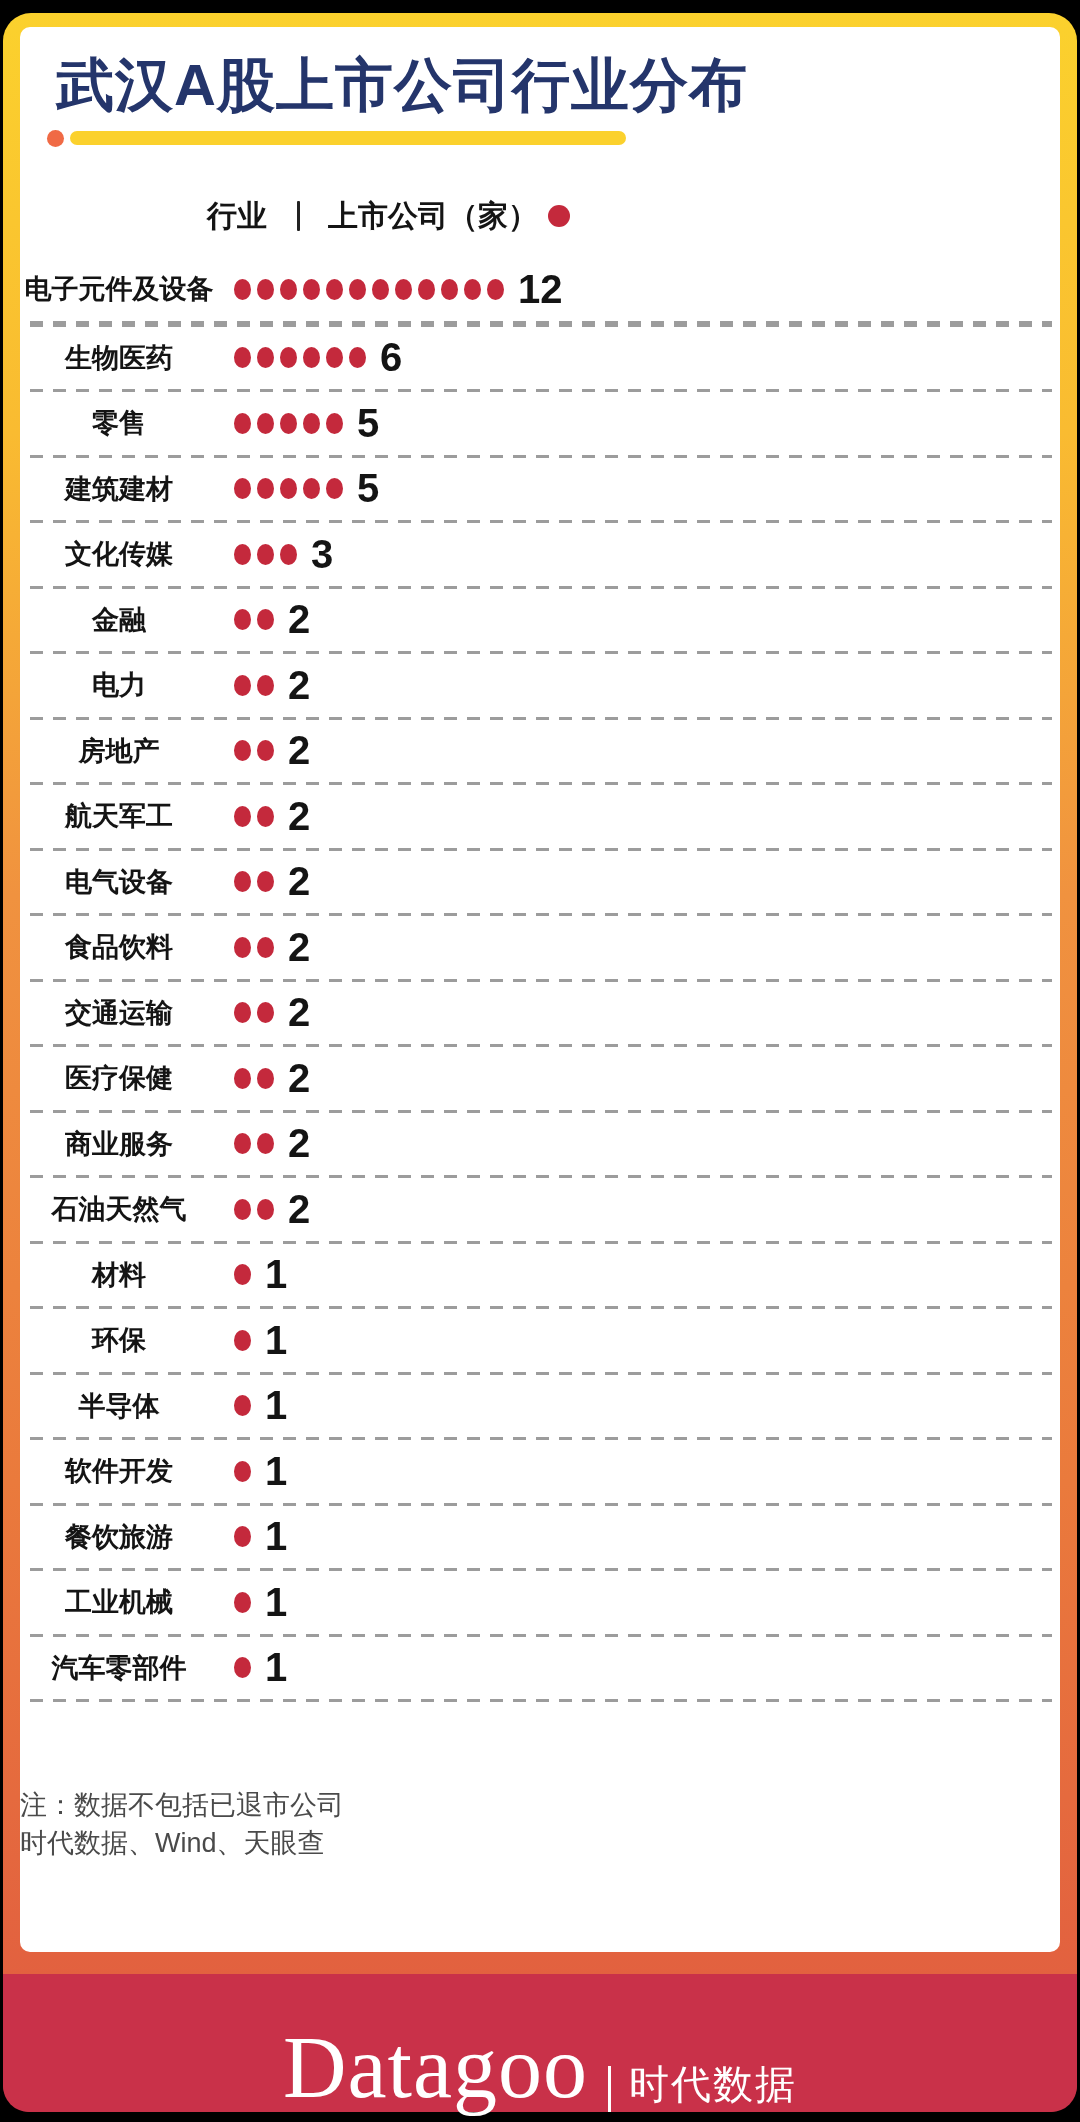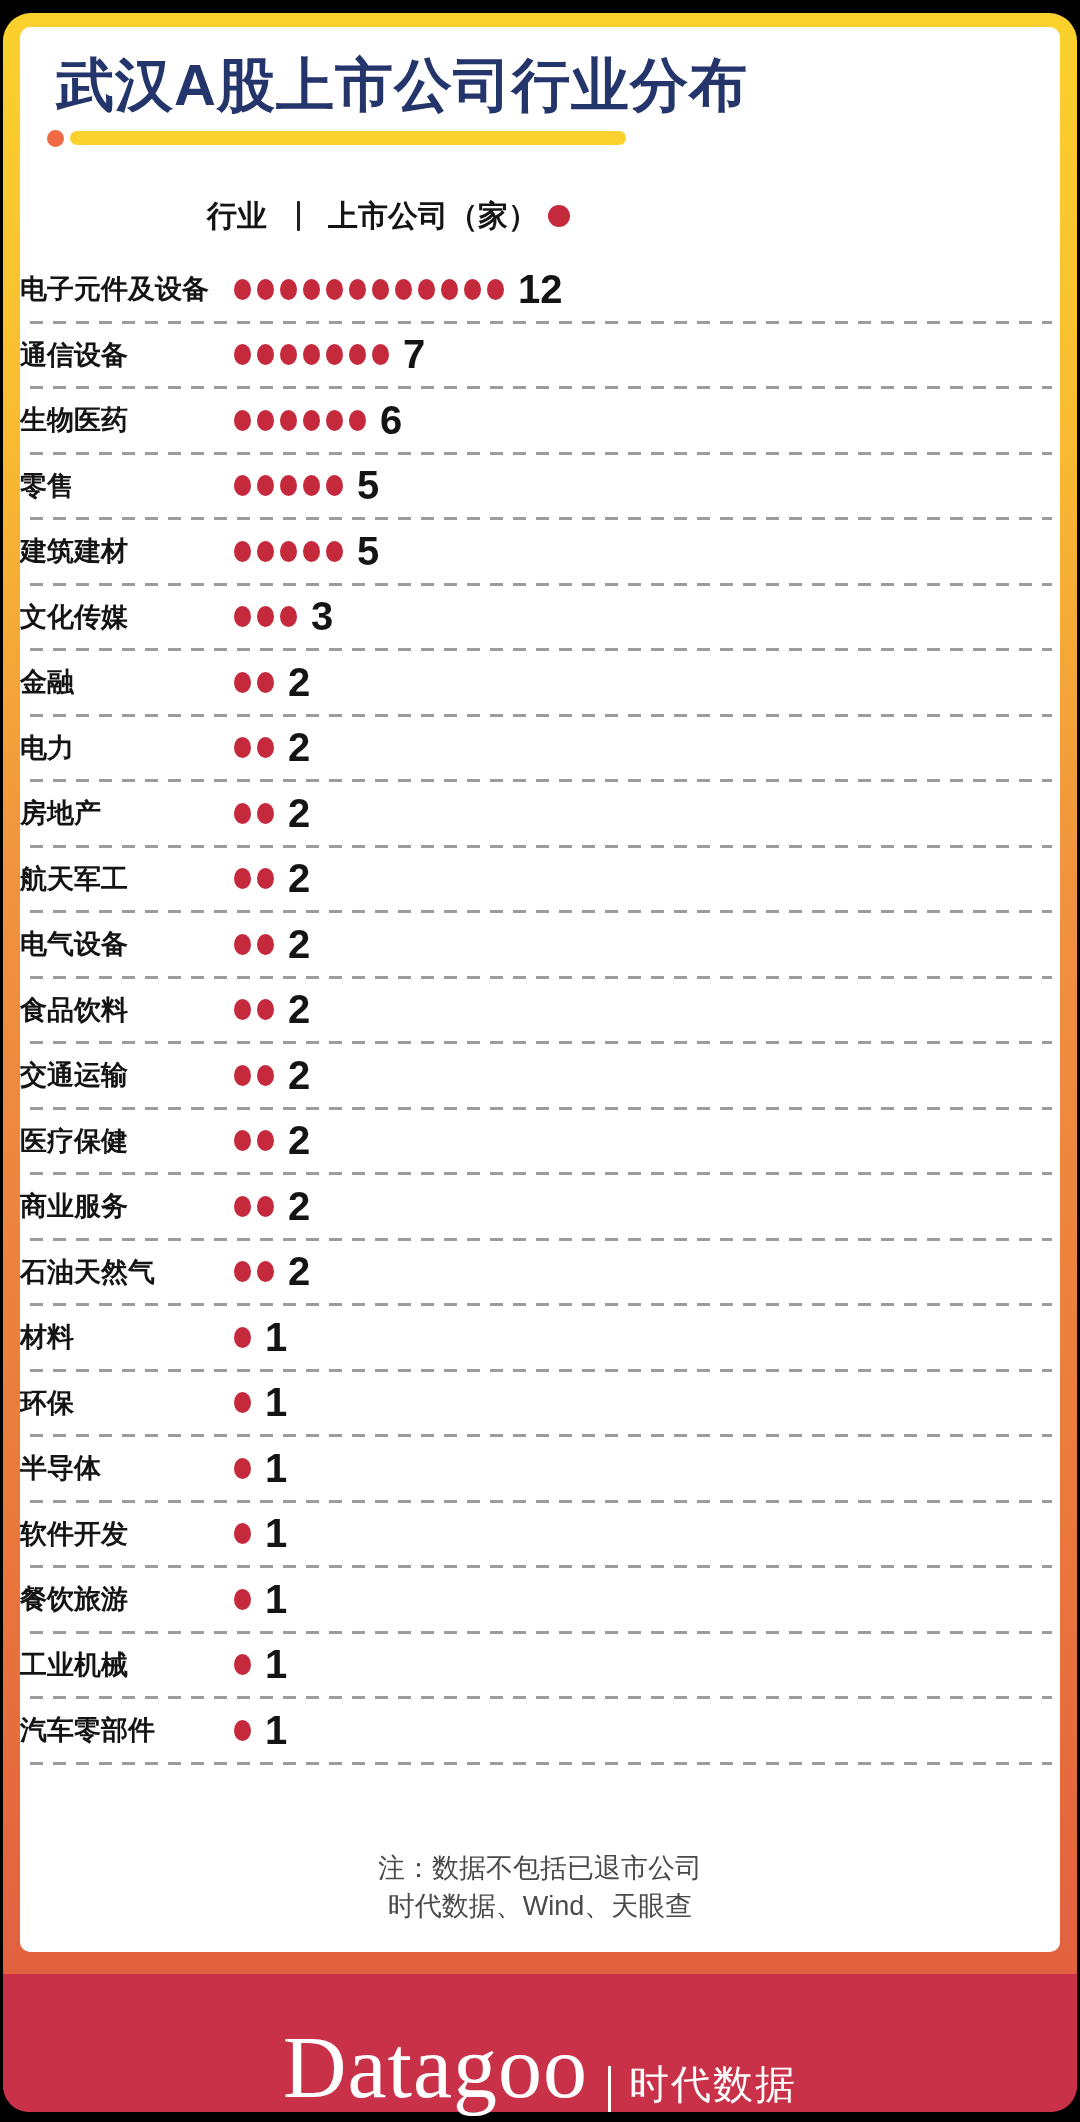--- a/index.html
+++ b/index.html
@@ -55,40 +55,40 @@
   }
   .legend-dot{
     width:22px;height:22px;border-radius:50%;
     background:var(--dot-red,#C4293C);
     margin-left:10px;
   }
   
   .rows{margin-top:25px;}
   .row{height:62.5px;display:flex;align-items:center;}
   .row-label{
-    flex:0 0 198px;text-align:left;
+    flex:0 0 198px;text-align:center;
     font-size:27px;font-weight:800;color:#141414;
     white-space:nowrap;
   }
   .dots{display:flex;align-items:center;margin-left:16px;}
   .dot{
     width:17px;height:21px;border-radius:50%;
     background:var(--dot-red,#C4293C);
     margin-right:6px;flex:0 0 auto;
   }
   .row-count{
     margin-left:8px;font-size:40px;font-weight:800;color:#141414;
   }
   .sep-line{
     height:3px;margin:0 8px 0 10px;
     background-image:repeating-linear-gradient(90deg,
       var(--dash-gray,#9C9C9C) 0 13px, transparent 13px 23px);
   }
   
-  .notes{margin-top:84px;text-align:center;}
+  .notes{margin-top:84px;text-align:left;}
   .notes p{
     margin:0;line-height:38px;font-size:27px;
     color:var(--note-gray,#4A4A4A);font-weight:400;
   }
   .notes p.bold{font-weight:800;color:#3A3A3A;}
   
   .footer{
     position:absolute;left:0;right:0;bottom:0;height:138px;
     background:var(--footer-red,#C93149);
     border-radius:0 0 26px 26px;
@@ -139,33 +139,20 @@
             <span class="dot"></span>
             <span class="dot"></span>
             <span class="dot"></span>
             <span class="dot"></span>
             <span class="dot"></span>
             <span class="dot"></span>
           </div>
           <div class="row-count">12</div>
         </div>
         <div class="sep-line"></div>
-        <div class="row">
-          <div class="row-label">通信设备</div>
-          <div class="dots">
-            <span class="dot"></span>
-            <span class="dot"></span>
-            <span class="dot"></span>
-            <span class="dot"></span>
-            <span class="dot"></span>
-            <span class="dot"></span>
-            <span class="dot"></span>
-          </div>
-          <div class="row-count">7</div>
-        </div>
         <div class="sep-line"></div>
         <div class="row">
           <div class="row-label">生物医药</div>
           <div class="dots">
             <span class="dot"></span>
             <span class="dot"></span>
             <span class="dot"></span>
             <span class="dot"></span>
             <span class="dot"></span>
             <span class="dot"></span>

